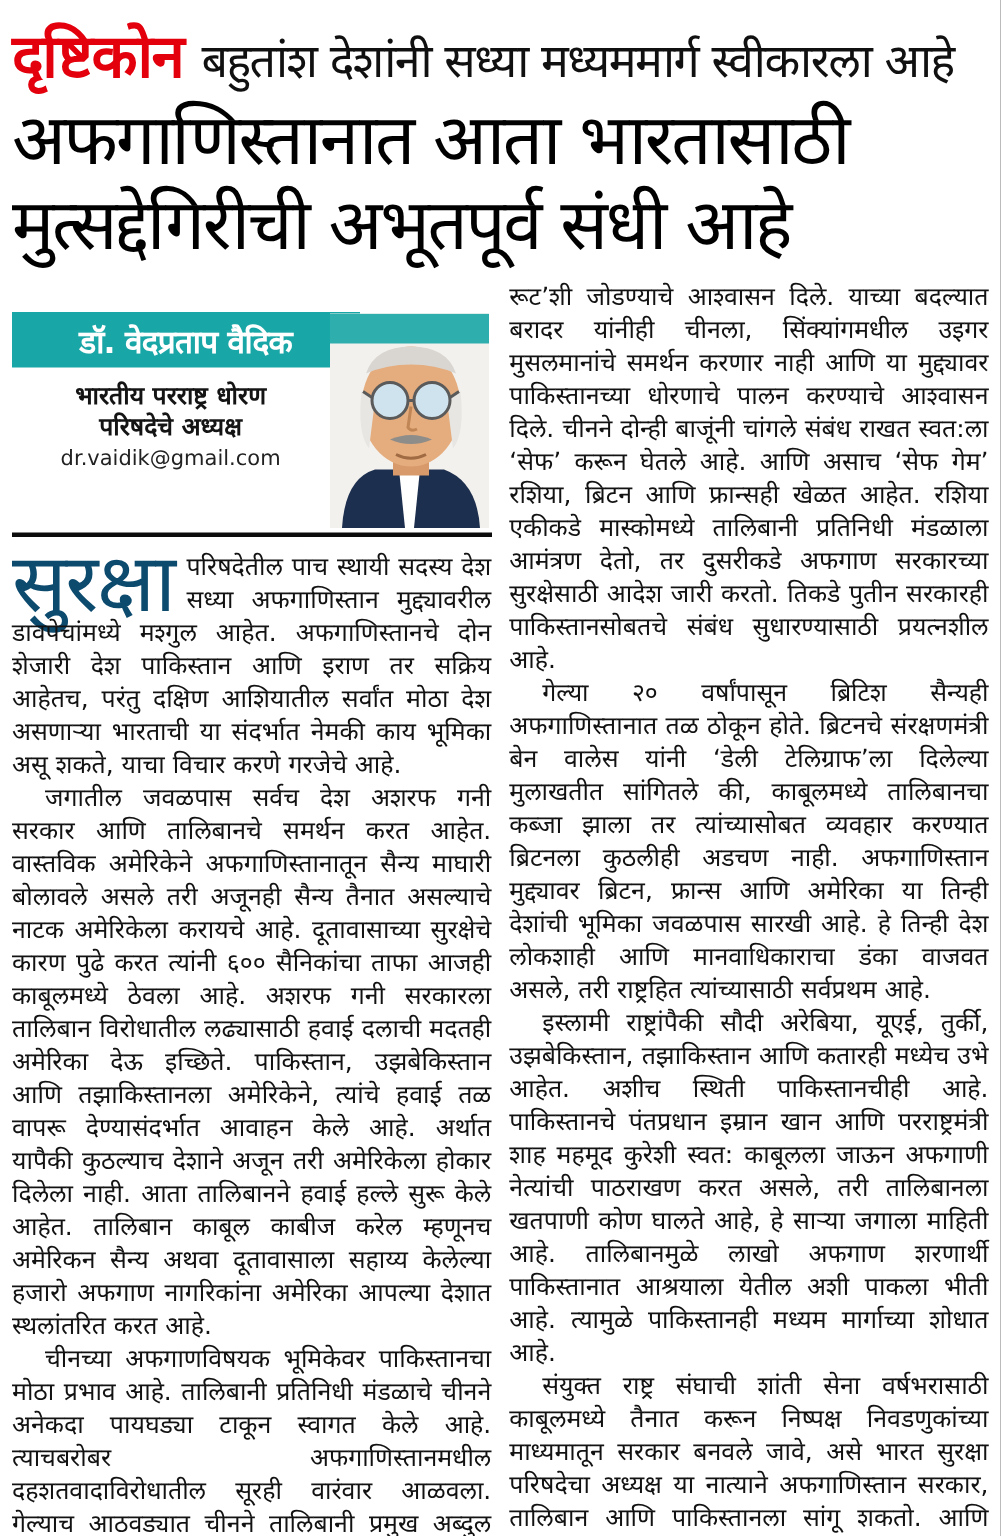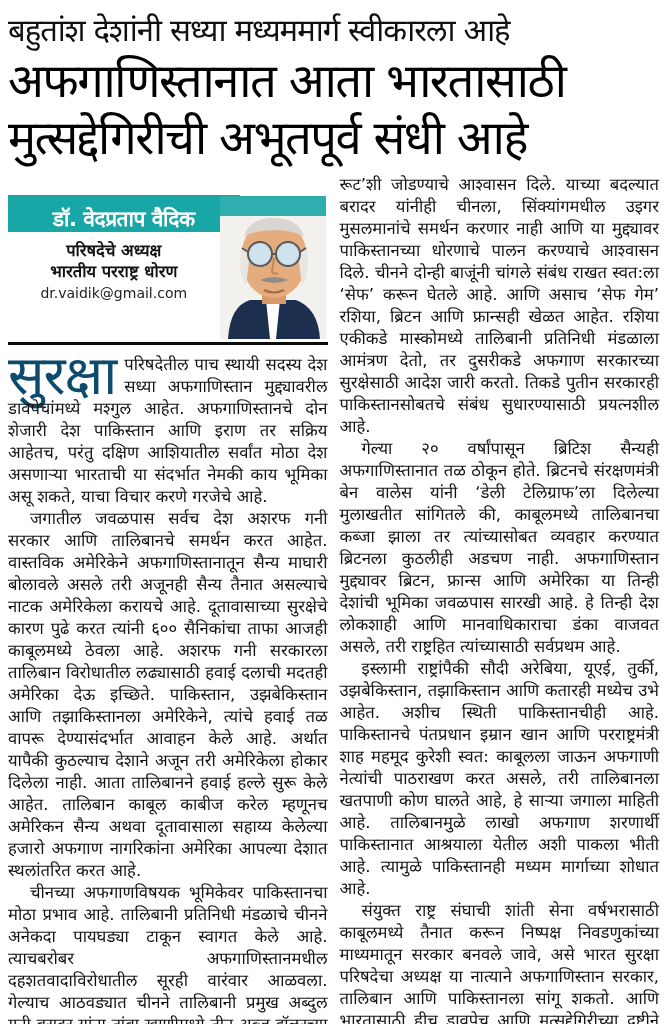--- a/index.html
+++ b/index.html
@@ -58,21 +58,21 @@
     width:106px;height:143px;
     background:#f2f0ec;
     overflow:hidden;
   }
   .author-photo svg{display:block;width:100%;height:100%;}
   .author-name-bar{
     margin-top:21px;
     width:calc(100% - 88px);
     background:var(--teal);
     height:37px;
-    display:flex;align-items:flex-end;justify-content:center;
+    display:flex;align-items:center;justify-content:center;
   }
   .author-name{
     color:#ffffff;font-size:21px;font-weight:800;letter-spacing:-0.5px;
   }
   .author-meta{
     width:calc(100% - 108px);
     text-align:center;
     margin-top:8px;
   }
   .author-title{
@@ -90,39 +90,40 @@
     padding:3px 8px 0 0;
     letter-spacing:-1px;
   }
 </style>
 </head>
 <body>
 
 <div class="page">
 
   <div class="kicker">
+    <span class="kicker-brand">दृष्टिकोन</span>
     <span class="kicker-text">बहुतांश देशांनी सध्या मध्यममार्ग स्वीकारला आहे</span>
   </div>
 
   <div class="headline">
     <div class="hl">अफगाणिस्तानात आता भारतासाठी</div>
     <div class="hl">मुत्सद्देगिरीची अभूतपूर्व संधी आहे</div>
   </div>
 
   <div class="columns">
 
     <div class="col">
 
       <div class="author-card">
         <div class="author-name-bar">
           <span class="author-name">डॉ. वेदप्रताप वैदिक</span>
         </div>
         <div class="author-meta">
+          <div class="author-title">भारतीय परराष्ट्र धोरण</div>
           <div class="author-title">परिषदेचे अध्यक्ष</div>
-          <div class="author-title">भारतीय परराष्ट्र धोरण</div>
           <div class="author-email">dr.vaidik@gmail.com</div>
         </div>
         <div class="author-photo">
 
           <svg viewBox="0 0 106 143" aria-hidden="true">
             <rect x="0" y="0" width="106" height="143" fill="#f3f1ee"></rect>
             <rect x="0" y="0" width="106" height="20" fill="#19a6a6" opacity="0.9"></rect>
 
             <path d="M8 143 Q10 110 30 104 L76 104 Q98 112 100 143 Z" fill="#1d2f4e"></path>
             <path d="M46 104 L60 104 L56 143 L50 143 Z" fill="#ffffff"></path>

